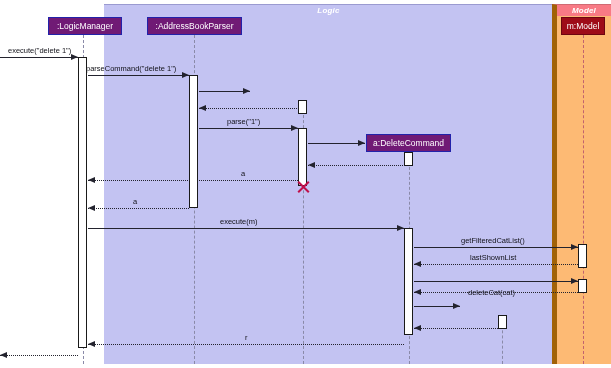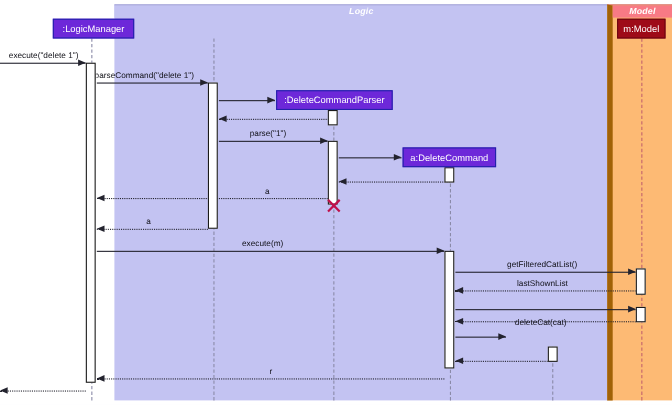--- a/index.html
+++ b/index.html
@@ -56,21 +56,21 @@
     width: 0;
     border-left: 1px dashed #8a8aa8;
   }
   .lifeline.model-ll {
     border-left-color: #c2636d;
   }
   
   .participant {
     position: absolute;
     box-sizing: border-box;
-    background: #6d28d9;
+    background: #701a75;
     border: 1px solid #2222aa;
     color: #ffffff;
     font-size: 8.5px;
     line-height: 16px;
     height: 18px;
     text-align: center;
     white-space: nowrap;
     padding: 0 4px;
   }
   .participant.model-box {
@@ -196,20 +196,20 @@
     <div class="activation" style="left: 78px; top: 57px; height: 291px;"></div>
     <div class="activation" style="left: 189px; top: 75px; height: 133px;"></div>
     <div class="activation" style="left: 298px; top: 100px; height: 14px;"></div>
     <div class="activation" style="left: 298px; top: 128px; height: 58px;"></div>
     <div class="activation" style="left: 404px; top: 152px; height: 14px;"></div>
     <div class="activation" style="left: 404px; top: 228px; height: 107px;"></div>
     <div class="activation" style="left: 498px; top: 315px; height: 14px;"></div>
     <div class="activation" style="left: 578px; top: 244px; height: 24px;"></div>
     <div class="activation" style="left: 578px; top: 279px; height: 14px;"></div>
     <div class="participant" style="left: 48px; top: 17px; width: 74px;">:LogicManager</div>
-    <div class="participant" style="left: 251px; top: 82px; width: 106px;">:DeleteCommandParser</div>
+    <div class="participant" style="left: 147px; top: 17px; width: 95px;">:AddressBookParser</div>
     <div class="participant" style="left: 366px; top: 134px; width: 85px;">a:DeleteCommand</div>
     <div class="participant model-box" style="left: 561px; top: 17px; width: 44px;">m:Model</div>
     <div class="destroy-x" style="left: 296px; top: 179px;">
       <span class="a"></span>
       <span class="b"></span>
     </div>
   </div>
 
 </body></html>

